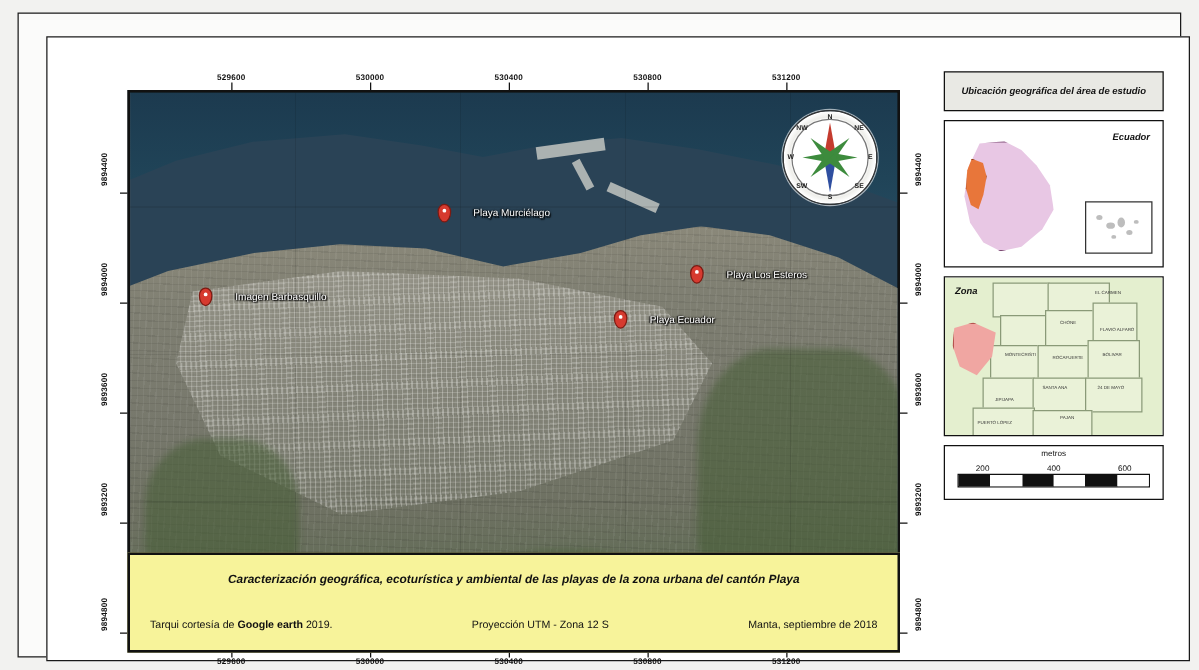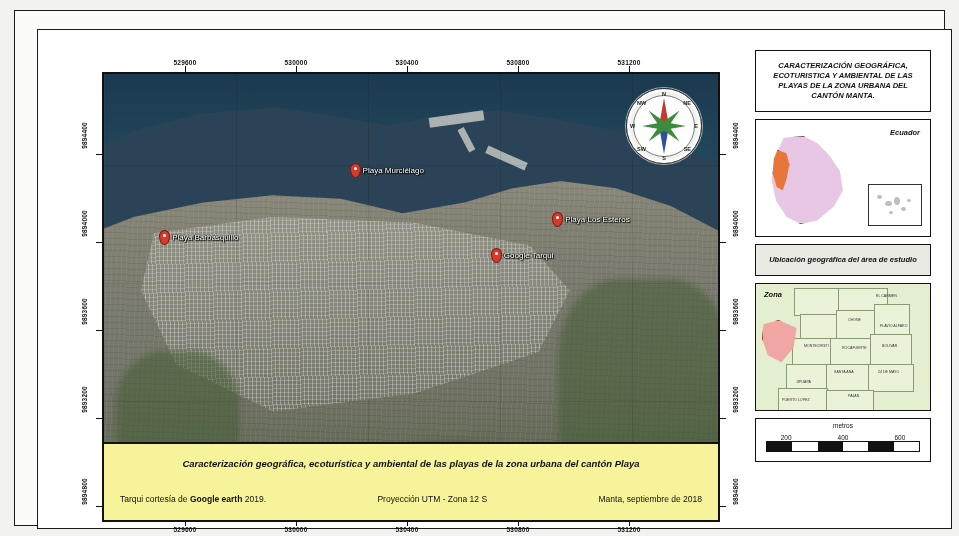--- a/index.html
+++ b/index.html
@@ -182,21 +182,21 @@
     font-size: 5.5px;
     font-weight: bold;
     color: #222;
   }
 
   
   .marker {
     position: absolute;
     display: flex;
     align-items: center;
-    gap: 2px;
+    gap: 18px;
     white-space: nowrap;
   }
   .marker .pin {
     width: 9px;
     height: 13px;
     background: #d63a2f;
     border: 1px solid #7d1a12;
     border-radius: 50% 50% 50% 50% / 42% 42% 58% 58%;
     position: relative;
     flex: 0 0 auto;
@@ -431,25 +431,25 @@
             <div class="pier pier-3"></div>
             <div class="sat-tile-lines"></div>
           </div>
 
           <div class="marker" style="left:40%; top:20%;">
             <span class="pin"></span>
             <span class="mlabel">Playa Murciélago</span>
           </div>
           <div class="marker" style="left:9%; top:35%;">
             <span class="pin"></span>
-            <span class="mlabel">Playa Barbasquillo</span>
+            <span class="mlabel">Imagen Barbasquillo</span>
           </div>
           <div class="marker" style="left:63%; top:39%;">
             <span class="pin"></span>
-            <span class="mlabel">Google Tarqui</span>
+            <span class="mlabel">Playa Ecuador</span>
           </div>
           <div class="marker" style="left:73%; top:31%;">
             <span class="pin"></span>
             <span class="mlabel">Playa Los Esteros</span>
           </div>
 
           <div class="compass">
             <div class="ring"></div>
             <div class="ray" style="transform:translate(-50%,-100%) rotate(0deg);"></div>
             <div class="ray b" style="transform:translate(-50%,-100%) rotate(180deg);"></div>
@@ -521,37 +521,36 @@
           <div class="row2">
             <span><span>Tarqui cortesía de </span><b>Google earth</b><span> 2019.</span></span>
             <span>Proyección UTM - Zona 12 S</span>
             <span>Manta, septiembre de 2018</span>
           </div>
         </div>
       </div>
 
       <div class="side-panel">
 
-        <div class="side-box side-title">CARACTERIZACIÓN GEOGRÁFICA, ECOTURISTICA  Y AMBIENTAL DE LAS PLAYAS DE LA ZONA URBANA DEL CANTÓN MANTA.</div>
+
+        <div class="side-box side-sub">Ubicación geográfica del área de estudio</div>
 
         <div class="side-box mini-map">
           <div class="ec-shape"></div>
           <div class="ec-hl"></div>
           <div class="name" style="right:10px; top:8px;">Ecuador</div>
           <div class="ec-inset">
             <i style="left:8px; top:10px; width:5px; height:4px;"></i>
             <i style="left:16px; top:16px; width:7px; height:5px;"></i>
             <i style="left:25px; top:12px; width:6px; height:8px;"></i>
             <i style="left:32px; top:22px; width:5px; height:4px;"></i>
             <i style="left:20px; top:26px; width:4px; height:3px;"></i>
             <i style="left:38px; top:14px; width:4px; height:3px;"></i>
           </div>
         </div>
-
-        <div class="side-box side-sub">Ubicación geográfica del área de estudio</div>
 
         <div class="side-box mini-map" style="height:128px;">
           <div class="manta-bg"></div>
           <div class="manta-parcel" style="left:38px; top:4px; width:44px; height:26px;"></div>
           <div class="manta-parcel" style="left:82px; top:4px; width:48px; height:22px;"></div>
           <div class="manta-parcel" style="left:44px; top:30px; width:36px; height:24px;"></div>
           <div class="manta-parcel" style="left:80px; top:26px; width:40px; height:28px;"></div>
           <div class="manta-parcel" style="left:118px; top:20px; width:34px; height:30px;"></div>
           <div class="manta-parcel" style="left:36px; top:54px; width:38px; height:26px;"></div>
           <div class="manta-parcel" style="left:74px; top:54px; width:40px; height:26px;"></div>

